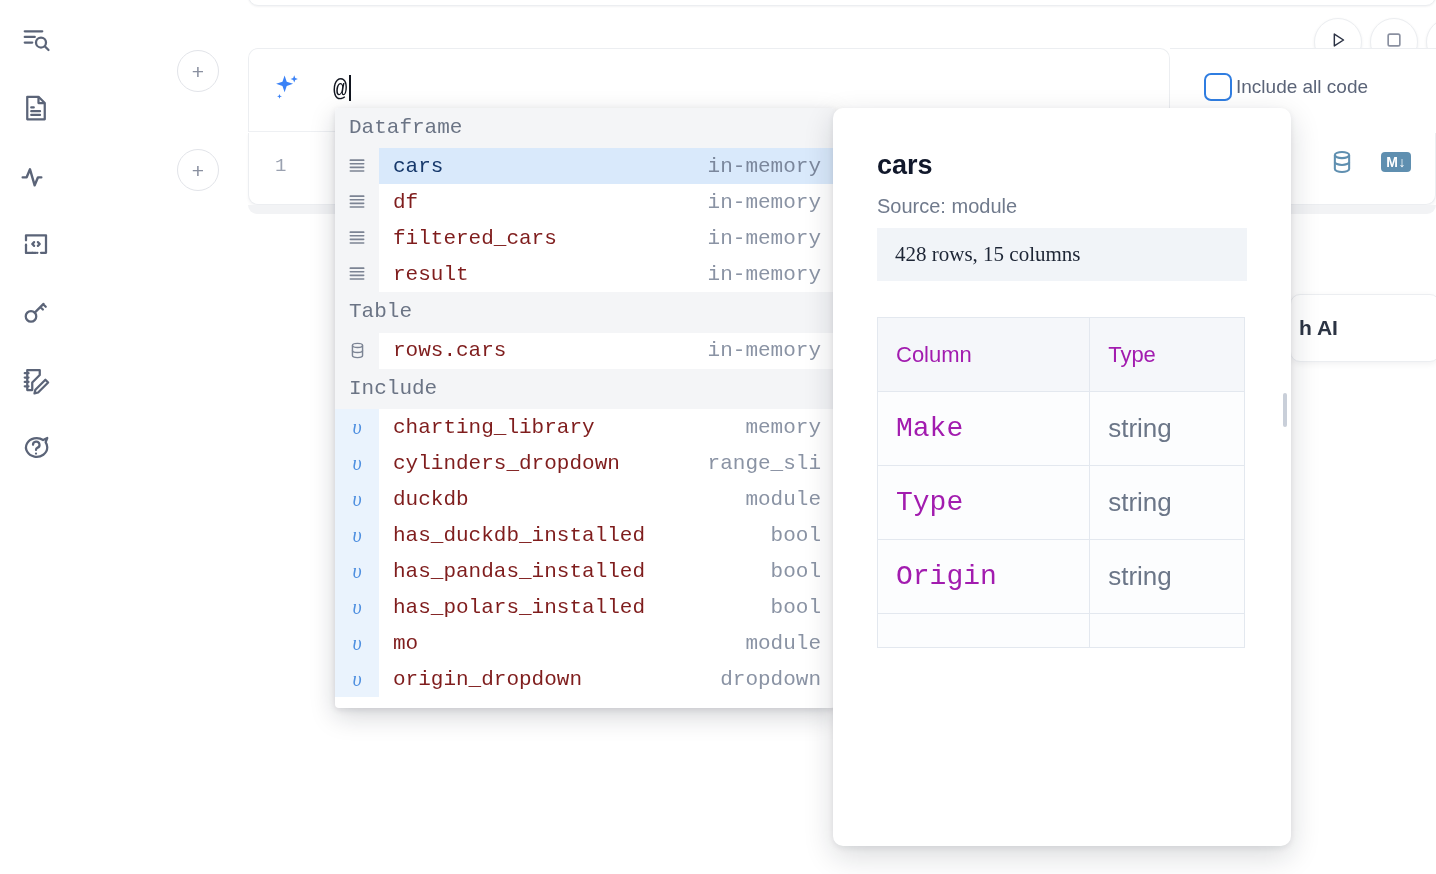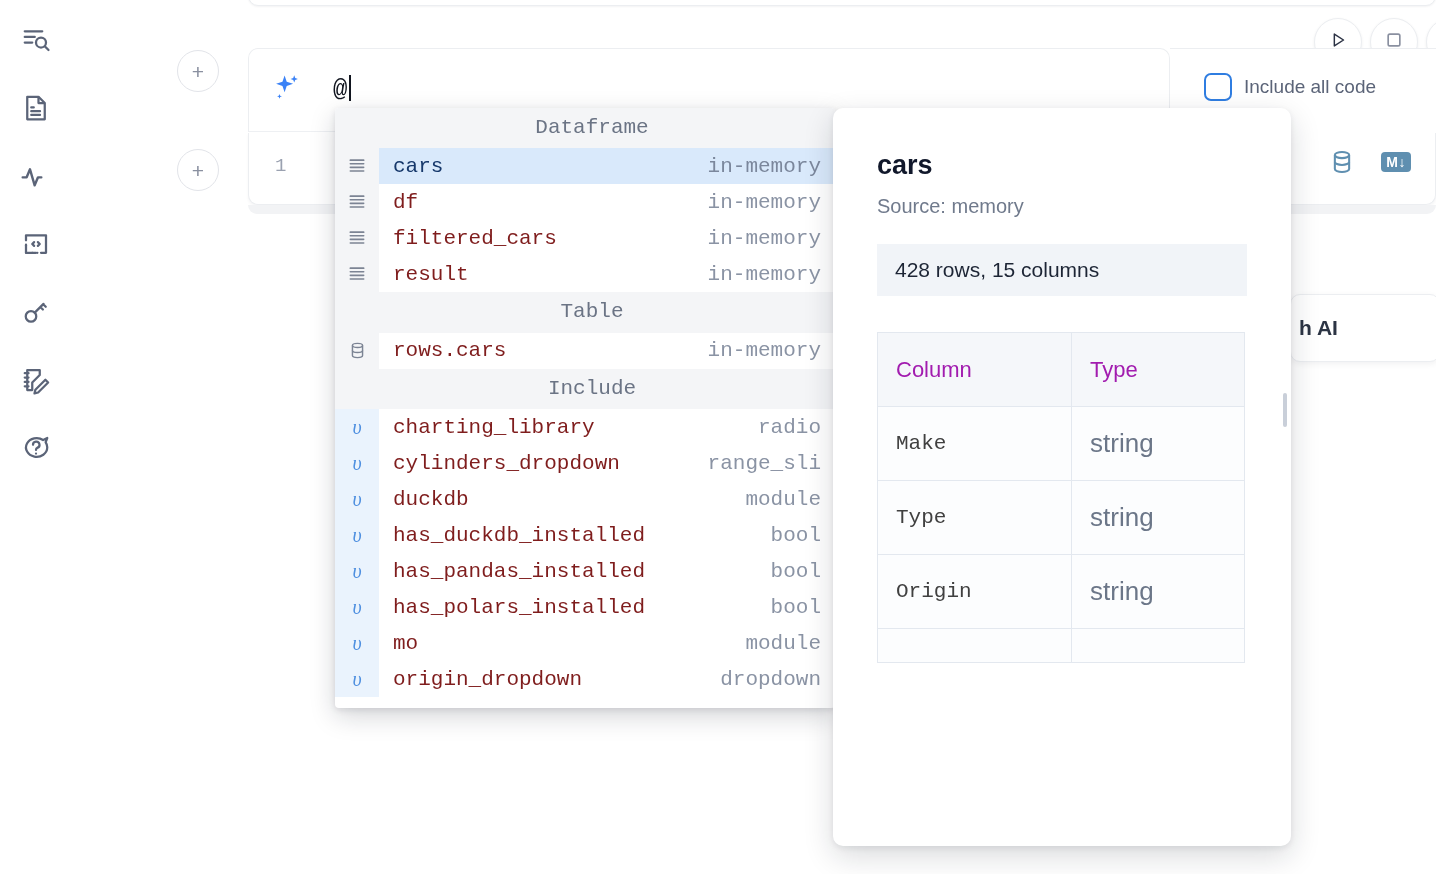--- a/index.html
+++ b/index.html
@@ -57,21 +57,21 @@
   .caret {
     display:inline-block; width: 2px; height: 26px; background:#11151f;
     vertical-align: -5px; margin-left: 1px;
   }
 
   
   .ai-right {
     position: absolute; left: 1170px; top: 48px; width: 266px; height: 84px;
     background: #fff; border-top: 1px solid #eceef1;
   }
-  .chk-row { position:absolute; left: 34px; top: 24px; display:flex; align-items:center; gap: 12px; cursor:pointer; }
+  .chk-row { position:absolute; left: 34px; top: 24px; display:flex; align-items:center; gap: 4px; cursor:pointer; }
   .chk-box { width: 28px; height: 28px; border: 2px solid #2f7de1; border-radius: 7px; background:#fff; }
   .chk-label { font-size: 19px; color: #5b6478; white-space: nowrap; }
 
   
   .code-cell {
     position: absolute; left: 248px; top: 133px; width: 1188px; height: 72px;
     background: #fff; border: 1px solid #eceef1; border-top: none;
     border-radius: 0 0 10px 10px;
     box-shadow: 0 2px 3px rgba(16,24,40,.045);
   }
@@ -113,21 +113,21 @@
   
   .ac {
     position:absolute; left: 335px; top: 108px; width: 500px; height: 600px;
     background:#ffffff; border-radius: 4px;
     box-shadow: 0 8px 26px rgba(16,24,40,.18), 0 2px 6px rgba(16,24,40,.10);
     overflow:hidden; z-index: 40;
   }
   .ac-group {
     background:#f4f5f7; color:#6b7485;
     font-family:"Liberation Mono", monospace; font-size: 21px;
-    padding: 6px 0 6px 14px; line-height: 1.35; text-align: center;
+    padding: 6px 0 6px 14px; line-height: 1.35;
   }
   .ac-item {
     display:flex; align-items:center; height: 36px; background:#fff; cursor:pointer;
     font-family:"Liberation Mono", monospace; font-size: 21px; position:relative;
   }
   .ac-item.sel { background:#d9e9fb; }
   .ac-gutter {
     width: 44px; min-width:44px; height:100%; background:#f4f5f7;
     display:flex; align-items:center; justify-content:center; color:#7c8494;
   }
@@ -143,31 +143,31 @@
   
   .prev {
     position:absolute; left: 833px; top: 108px; width: 458px; height: 738px;
     background:#fff; border-radius: 10px;
     box-shadow: 0 10px 30px rgba(16,24,40,.16), 0 2px 6px rgba(16,24,40,.08);
     overflow:hidden; z-index: 50; padding: 42px 44px 0 44px;
   }
   .prev-title { font-size: 27px; font-weight: 700; color:#11182b; }
   .prev-source { margin-top: 14px; font-size: 20px; color:#707a8c; }
   .prev-pill {
-    margin-top: 26px; background:#f1f4f8; border-radius: 0;
-    padding: 14px 18px; font-size: 21px; color:#1d2535;
+    margin-top: 10px; background:#f1f4f8; border-radius: 0;
+    padding: 14px 18px; font-size: 21px; color:#1d2535;font-family:Liberation Serif, serif;
   }
   .prev-table { margin-top: 36px; width: 368px; border-collapse: collapse; }
   .prev-table th, .prev-table td {
     border: 1px solid #e3e8ef; text-align:left; height: 74px; padding: 0 18px;
     vertical-align: middle;
   }
   .prev-table th { background:#f5f7fa; font-weight:400; font-size: 22px; color:#a21caf; }
   .prev-table td.col {
-    font-family:"Liberation Mono", monospace; font-size: 21px; color:#404040; background:#fcfdfe;
+    font-family:"Liberation Mono", monospace; font-size: 28px; color:#a21caf; background:#fcfdfe;
   }
   .prev-table td.typ { font-size: 26px; color:#6b7688; background:#fcfdfe; }
   .prev-table tr.stub td { height: 34px; }
 
   .scroll-nub {
     position:absolute; right: 4px; top: 285px; width: 4px; height: 34px;
     background:#c9cfd9; border-radius: 2px;
   }
 </style>
 </head>
@@ -347,21 +347,21 @@
               <path d="M5.6 12c0 1.45 2.86 2.6 6.4 2.6s6.4-1.15 6.4-2.6"></path>
             </svg>
           </span>
           <span class="ac-name">rows.cars</span>
           <span class="ac-kind">in-memory</span>
         </div>
         <div class="ac-group">Include</div>
         <div class="ac-item">
           <span class="ac-gutter var">υ</span>
           <span class="ac-name">charting_library</span>
-          <span class="ac-kind">radio</span>
+          <span class="ac-kind">memory</span>
         </div>
         <div class="ac-item">
           <span class="ac-gutter var">υ</span>
           <span class="ac-name">cylinders_dropdown</span>
           <span class="ac-kind">range_sli</span>
         </div>
         <div class="ac-item">
           <span class="ac-gutter var">υ</span>
           <span class="ac-name">duckdb</span>
           <span class="ac-kind">module</span>
@@ -389,21 +389,21 @@
         <div class="ac-item">
           <span class="ac-gutter var">υ</span>
           <span class="ac-name">origin_dropdown</span>
           <span class="ac-kind">dropdown</span>
         </div>
       </div>
   </div>
 
   <div class="prev">
     <div class="prev-title">cars</div>
-    <div class="prev-source">Source: memory</div>
+    <div class="prev-source">Source: module</div>
     <div class="prev-pill">428 rows, 15 columns</div>
     <table class="prev-table">
       <thead>
         <tr>
           <th>Column</th>
           <th>Type</th>
         </tr>
       </thead>
       <tbody id="prev-body">
           <tr>

